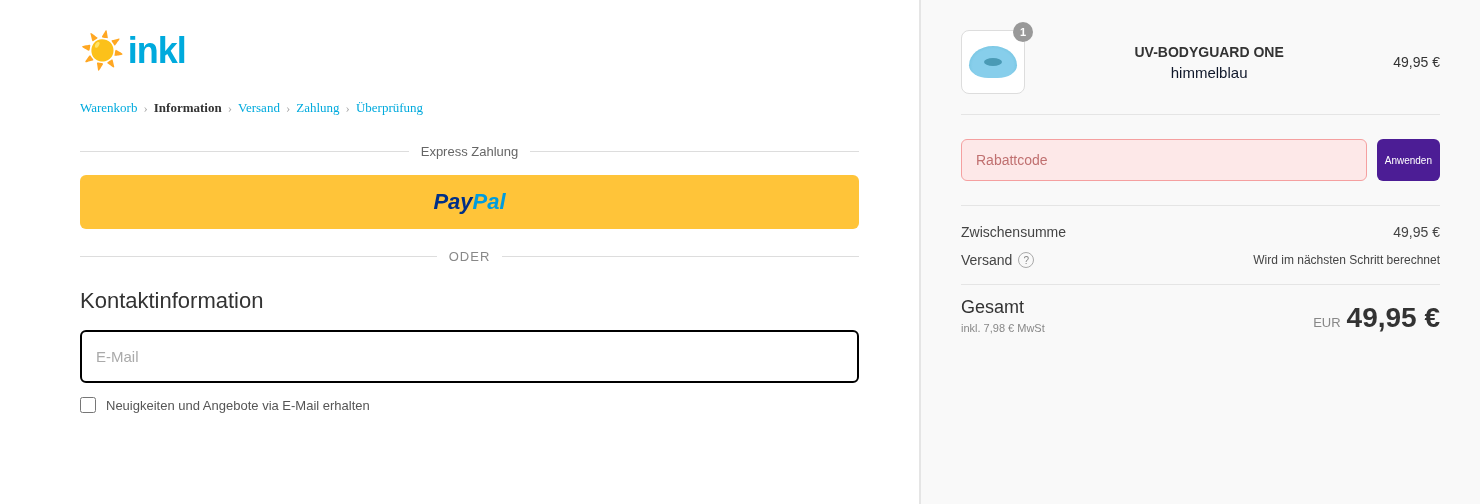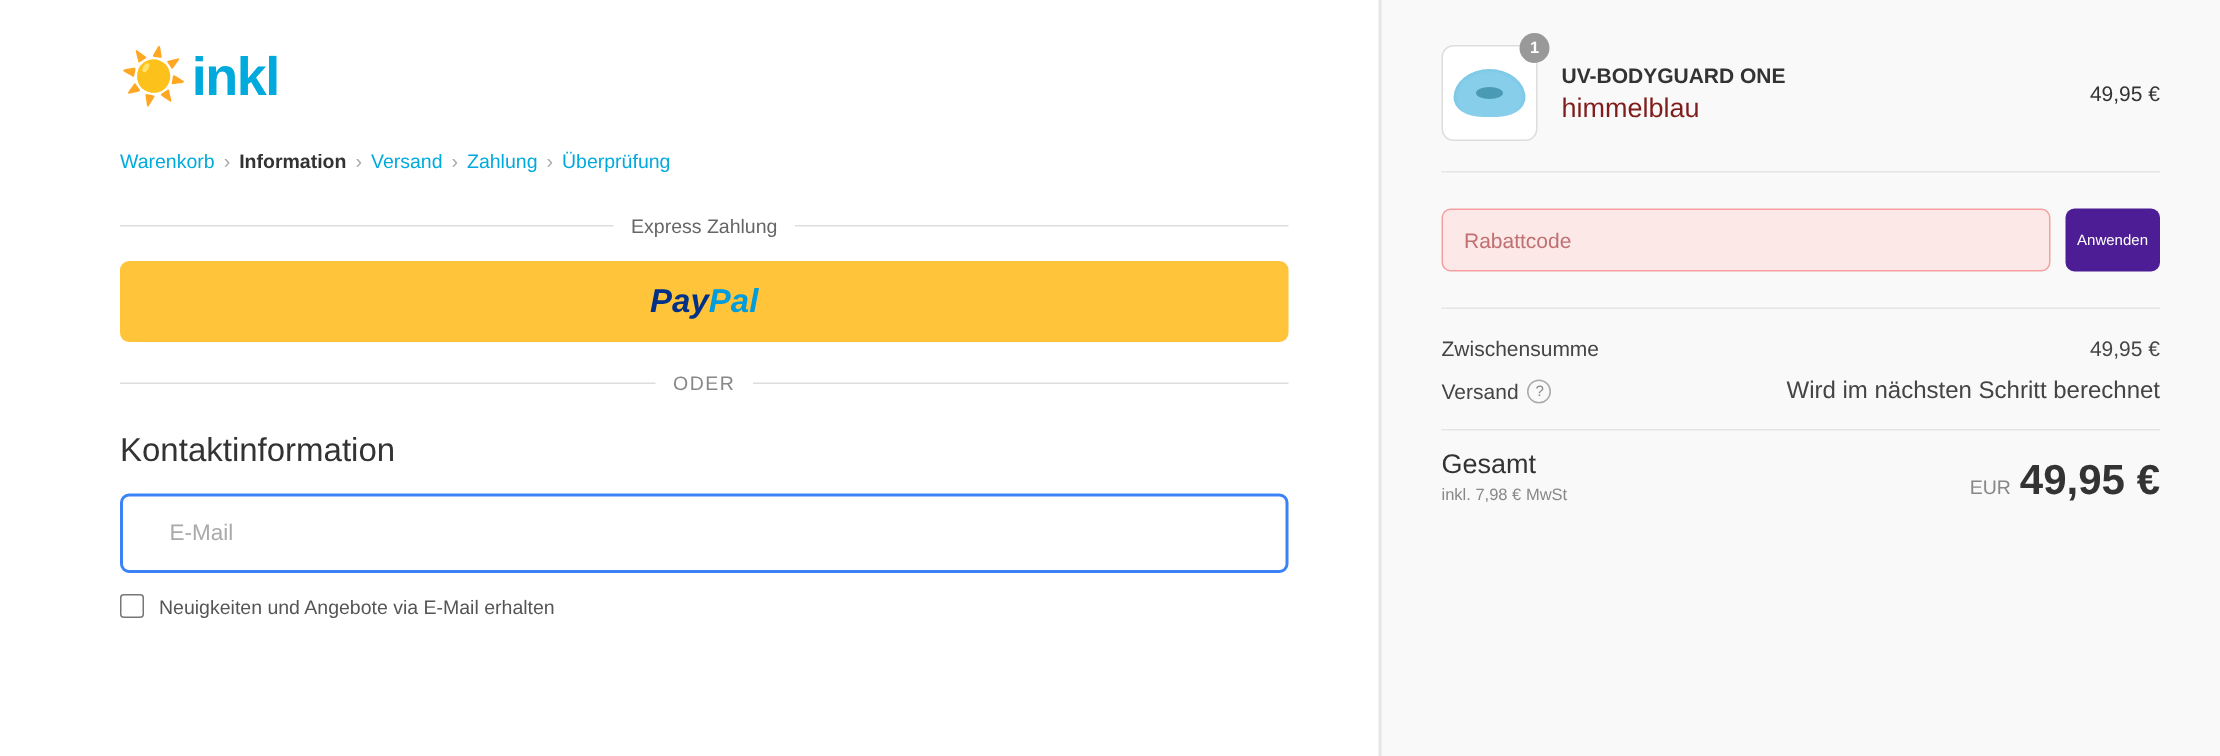--- a/index.html
+++ b/index.html
@@ -34,20 +34,21 @@
     .logo-sun {
       margin-right: 4px;
     }
     .breadcrumb {
       display: flex;
       align-items: center;
       gap: 6px;
       font-size: 13px;
       margin-bottom: 28px;
       flex-wrap: wrap;
+      font-family: Liberation Serif, serif;
     }
     .breadcrumb-item {
       color: #00aadd;
     }
     .breadcrumb-item.active {
       color: #333;
       font-weight: 600;
     }
     .breadcrumb-separator {
       color: #aaa;
@@ -101,22 +102,22 @@
       letter-spacing: 1px;
     }
     .section-title {
       font-size: 22px;
       font-weight: 400;
       color: #333;
       margin-bottom: 16px;
     }
     .email-input {
       width: 100%;
-      padding: 16px 31px;
-      border: 2px solid #3b82f6;
+      padding: 16px 14px;
+      border: 2px solid #000000;
       border-radius: 6px;
       font-size: 15px;
       color: #333;
       outline: none;
       margin-bottom: 14px;
     }
     .email-input::placeholder {
       color: #aaa;
     }
     .newsletter-row {
@@ -195,30 +196,31 @@
       top: 50%;
       left: 50%;
       transform: translate(-50%, -50%);
       width: 18px;
       height: 8px;
       background: #4a9ab5;
       border-radius: 50%;
     }
     .product-info {
       flex: 1;
+      text-align: center;
     }
     .product-name {
       font-size: 14px;
       font-weight: 600;
       color: #333;
       margin-bottom: 4px;
     }
     .product-variant {
-      font-size: 18px;
-      color: #7f1d1d;
+      font-size: 15px;
+      color: #0f172a;
     }
     .product-price {
       font-size: 14px;
       color: #333;
       font-weight: 500;
       white-space: nowrap;
     }
 
     
     .discount-row {
@@ -265,21 +267,21 @@
     }
     .totals-row .label {
       display: flex;
       align-items: center;
       gap: 6px;
     }
     .totals-row .value {
       color: #444;
     }
     .shipping-note {
-      font-size: 16px;
+      font-size: 12px;
       color: #888;
     }
     .question-icon {
       display: inline-flex;
       align-items: center;
       justify-content: center;
       width: 16px;
       height: 16px;
       border-radius: 50%;
       border: 1px solid #aaa;

